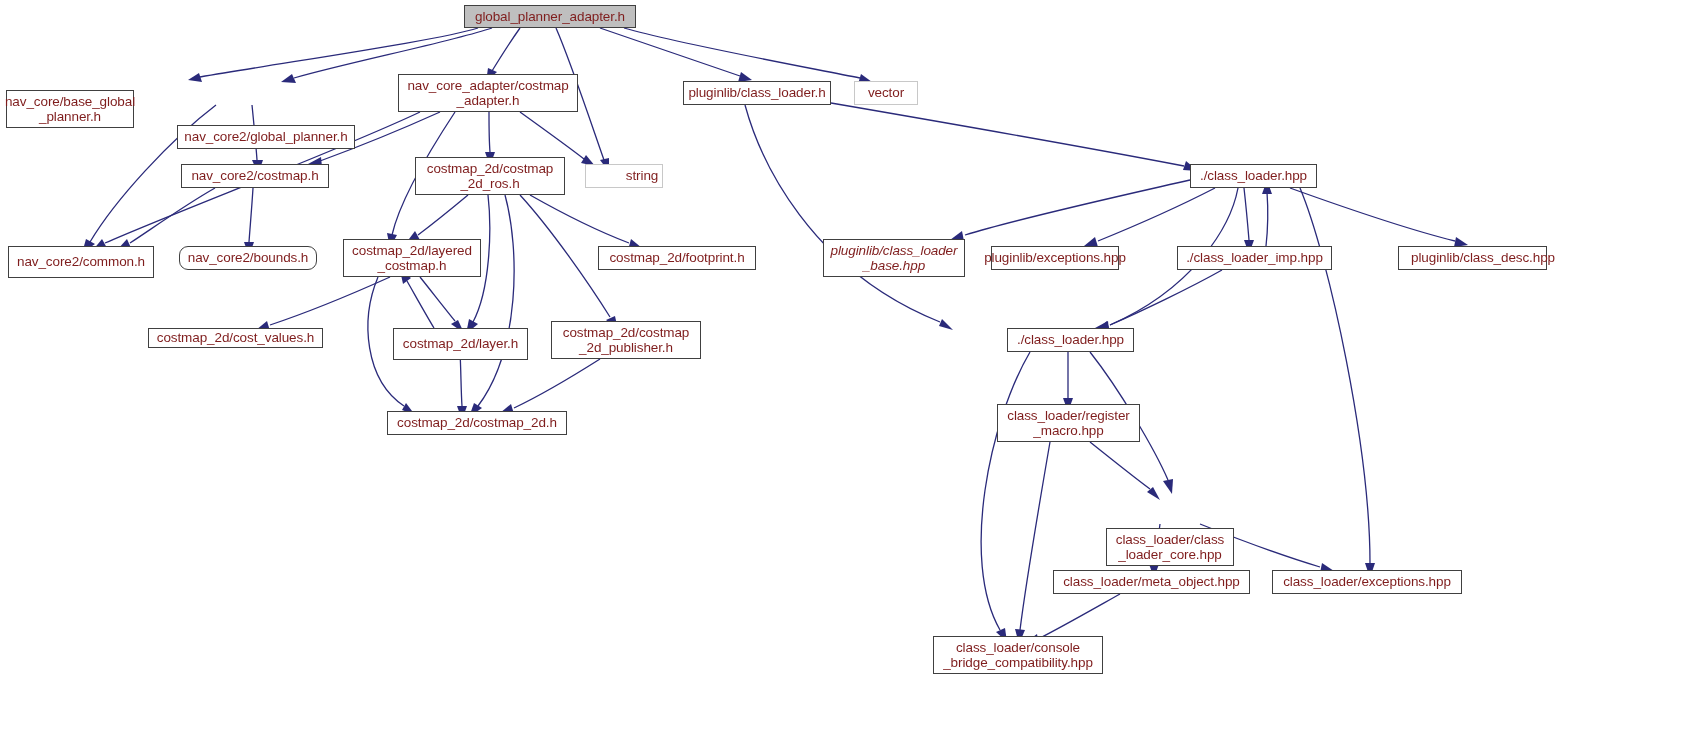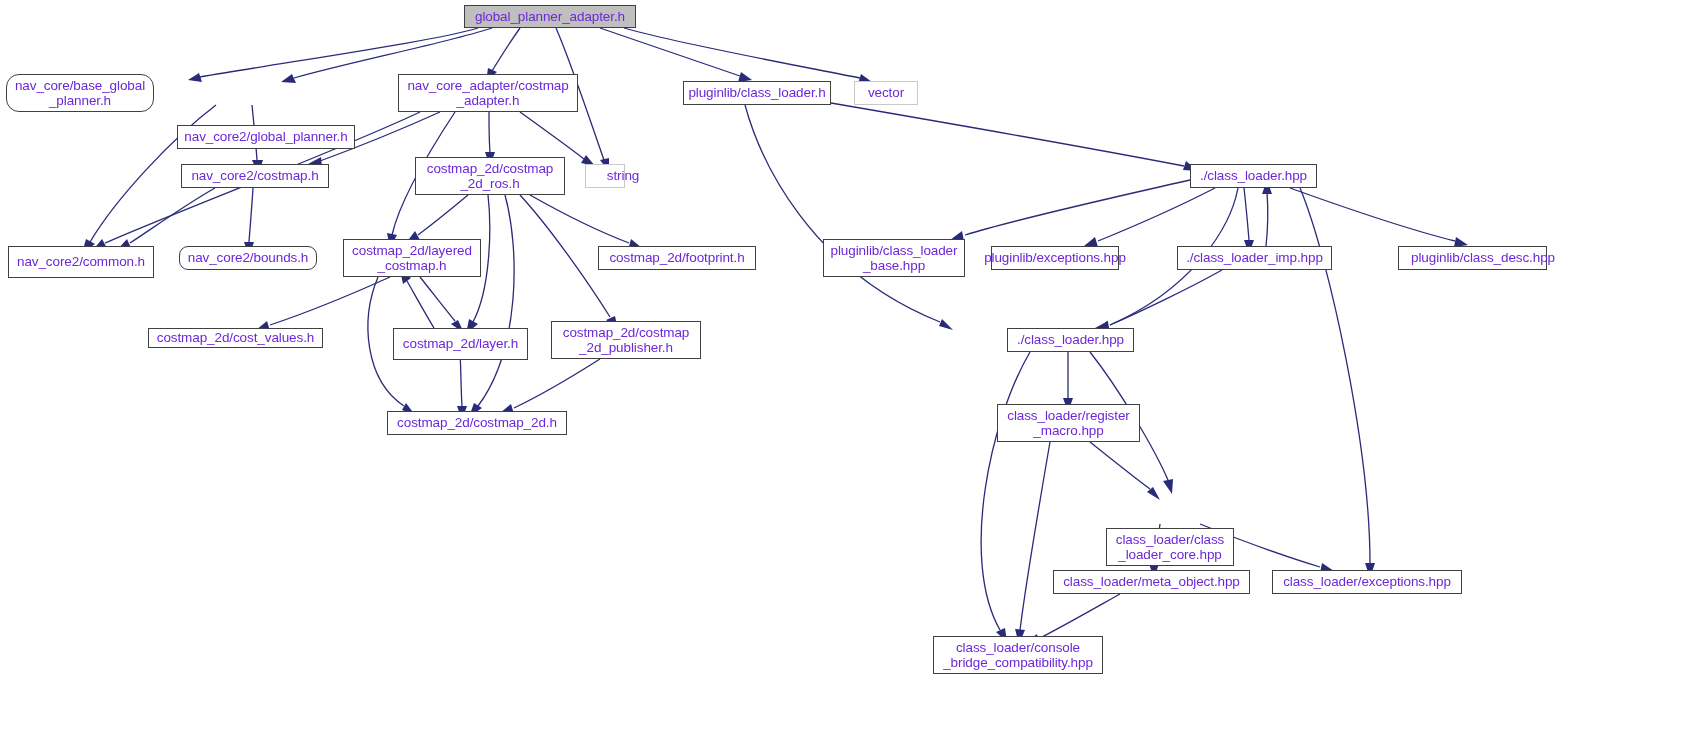--- a/index.html
+++ b/index.html
@@ -26,21 +26,21 @@
   }
   .node-box {
     position: absolute;
     box-sizing: border-box;
     display: flex;
     align-items: center;
     justify-content: center;
     text-align: center;
     background: #ffffff;
     border: 1px solid #404040;
-    color: #6d28d9;
+    color: #7f1d1d;
     font-family: "Liberation Sans", sans-serif;
     font-size: 13.5px;
     line-height: 15.5px;
     letter-spacing: -0.1px;
     white-space: pre-line;
     z-index: 5;
   }
   .node-box.root {
     background: #bfbfbf;
     border: 1px solid #404040;
@@ -148,38 +148,38 @@
       <path class="edge-head" d="M 1015,629 L 1019,644 L 1025,630 Z"></path>
       <path class="edge-path" d="M 1160,524 C 1158,540 1155,558 1154,564"></path>
       <path class="edge-head" d="M 1149,564 L 1154,578 L 1159,564 Z"></path>
       <path class="edge-path" d="M 1200,524 C 1240,540 1290,558 1320,567"></path>
       <path class="edge-head" d="M 1322,563 L 1334,571 L 1320,573 Z"></path>
       <path class="edge-path" d="M 1120,594 C 1095,608 1060,628 1040,638"></path>
       <path class="edge-head" d="M 1037,634 L 1025,643 L 1039,644 Z"></path>
     </svg>
   <div id="nodes-layer">
       <div class="node-box root" style="left: 464px; top: 5px; width: 172px; height: 23px;">global_planner_adapter.h</div>
-      <div class="node-box" style="left: 6px; top: 74px; width: 148px; height: 38px; border-radius: 13px;">nav_core/base_global
+      <div class="node-box" style="left: 6px; top: 90px; width: 128px; height: 38px;">nav_core/base_global
 _planner.h</div>
       <div class="node-box" style="left: 177px; top: 81px; width: 178px; height: 24px; margin-top: 44px;">nav_core2/global_planner.h</div>
       <div class="node-box" style="left: 398px; top: 74px; width: 180px; height: 38px;">nav_core_adapter/costmap
 _adapter.h</div>
       <div class="node-box" style="left: 683px; top: 81px; width: 148px; height: 24px;">pluginlib/class_loader.h</div>
       <div class="node-box system" style="left: 854px; top: 81px; width: 64px; height: 24px;">vector</div>
       <div class="node-box" style="left: 181px; top: 164px; width: 148px; height: 24px;">nav_core2/costmap.h</div>
       <div class="node-box" style="left: 415px; top: 157px; width: 150px; height: 38px;">costmap_2d/costmap
 _2d_ros.h</div>
-      <div class="node-box system" style="left: 585px; top: 164px; width: 40px; height: 24px; padding-left: 36px;">string</div>
+      <div class="node-box system" style="left: 585px; top: 164px; width: 78px; height: 24px; padding-left: 36px;">string</div>
       <div class="node-box" style="left: 1190px; top: 164px; width: 127px; height: 24px;">./class_loader.hpp</div>
       <div class="node-box" style="left: 8px; top: 246px; width: 146px; height: 32px;">nav_core2/common.h</div>
       <div class="node-box" style="left: 179px; top: 246px; width: 138px; height: 24px; border-radius: 9px;">nav_core2/bounds.h</div>
       <div class="node-box" style="left: 343px; top: 239px; width: 138px; height: 38px;">costmap_2d/layered
 _costmap.h</div>
       <div class="node-box" style="left: 598px; top: 246px; width: 158px; height: 24px;">costmap_2d/footprint.h</div>
-      <div class="node-box" style="left: 823px; top: 239px; width: 142px; height: 38px;">pluginlib/class_loader
+      <div class="node-box" style="left: 823px; top: 239px; width: 142px; height: 38px; font-style: italic;">pluginlib/class_loader
 _base.hpp</div>
       <div class="node-box" style="left: 991px; top: 246px; width: 128px; height: 24px;">pluginlib/exceptions.hpp</div>
       <div class="node-box" style="left: 1177px; top: 246px; width: 155px; height: 24px;">./class_loader_imp.hpp</div>
       <div class="node-box" style="left: 1398px; top: 246px; width: 149px; height: 24px; padding-left: 21px;">pluginlib/class_desc.hpp</div>
       <div class="node-box" style="left: 148px; top: 328px; width: 175px; height: 20px;">costmap_2d/cost_values.h</div>
       <div class="node-box" style="left: 393px; top: 328px; width: 135px; height: 32px;">costmap_2d/layer.h</div>
       <div class="node-box" style="left: 551px; top: 321px; width: 150px; height: 38px;">costmap_2d/costmap
 _2d_publisher.h</div>
       <div class="node-box" style="left: 1007px; top: 328px; width: 127px; height: 24px;">./class_loader.hpp</div>
       <div class="node-box" style="left: 372px; top: 411px; width: 180px; height: 24px; margin-left: 15px;">costmap_2d/costmap_2d.h</div>

